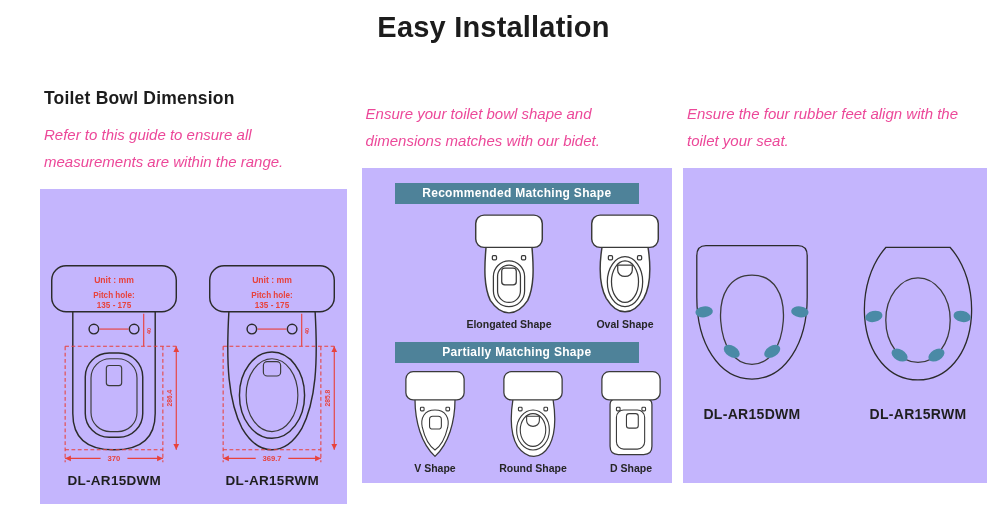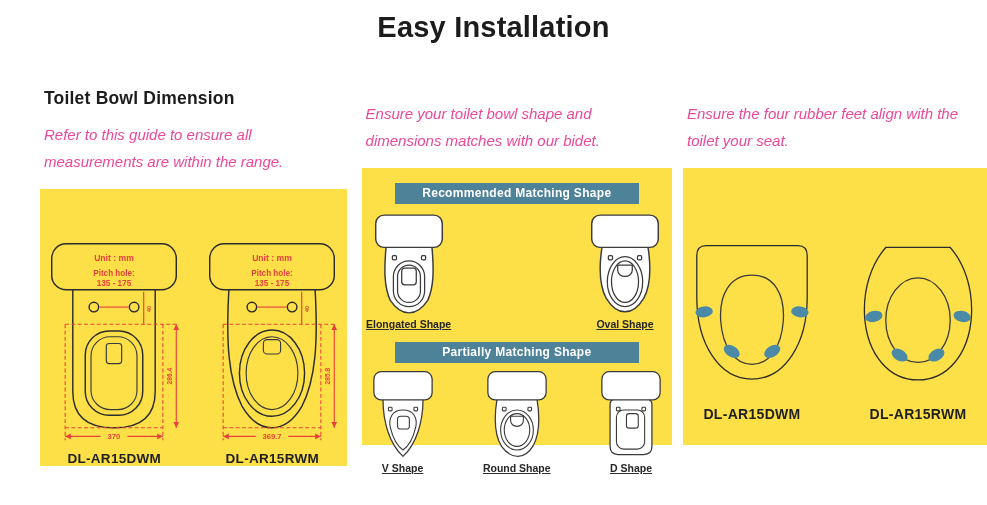--- a/index.html
+++ b/index.html
@@ -11,34 +11,34 @@
 
   .columns{display:flex;margin-top:43px;padding-left:40px;}
   .col{display:flex;flex-direction:column;}
   .col-1{width:318px;margin-right:15px;}
   .col-2{width:322px;margin-right:11px;}
   .col-3{width:314px;}
 
   .col h2{margin:0 0 0 4px;font-size:17.5px;font-weight:800;color:#1c1c1c;letter-spacing:.2px;}
   .col p.desc{margin:12px 4px 0 4px;font-size:15px;line-height:1.8;color:#ec4899;font-style:italic;}
 
-  .panel{margin-top:14px;height:277px;background:#fde047;box-sizing:border-box;}
-
-  
-  .panel-dim{display:flex;justify-content:center;align-items:flex-end;gap:10px;padding-top:56px;}
+  .panel{margin-top:14px;height:315px;background:#c4b5fd;box-sizing:border-box;}
+
+  
+  .panel-dim{display:flex;justify-content:center;align-items:center;gap:10px;padding-top:56px;}
   .dim-fig{display:flex;flex-direction:column;align-items:center;width:148px;}
   svg.dim-svg{width:144px;height:206px;display:block;}
   .model-label{margin-top:5px;font-size:13.5px;font-weight:800;color:#1f1f1f;letter-spacing:.3px;}
 
   
   .panel-shape{padding-top:15px;}
   .banner{width:244px;height:21px;margin:0 auto;background:#4e8299;color:#ffffff;
     font-size:12px;font-weight:700;text-align:center;line-height:21px;letter-spacing:.3px;}
   .banner.second{margin-top:12px;}
-  .shape-row{display:flex;justify-content:space-between;align-items:flex-end;gap:22px;margin-top:8px;text-decoration:underline;}
+  .shape-row{display:flex;justify-content:flex-end;align-items:flex-end;gap:22px;margin-top:8px;}
   .shape-row.bottom{gap:16px;margin-top:6px;}
   .shape-item{display:flex;flex-direction:column;align-items:center;}
   svg.shape-lg{width:94px;height:104px;display:block;}
   svg.shape-sm{width:82px;height:91px;display:block;}
   .shape-label{margin-top:2px;font-size:10.5px;font-weight:700;color:#262626;}
 
   
   .panel-feet{display:flex;justify-content:center;align-items:flex-start;gap:28px;padding-top:72px;}
   .seat-fig{display:flex;flex-direction:column;align-items:center;}
   svg.seat-svg{width:138px;height:152px;display:block;}

